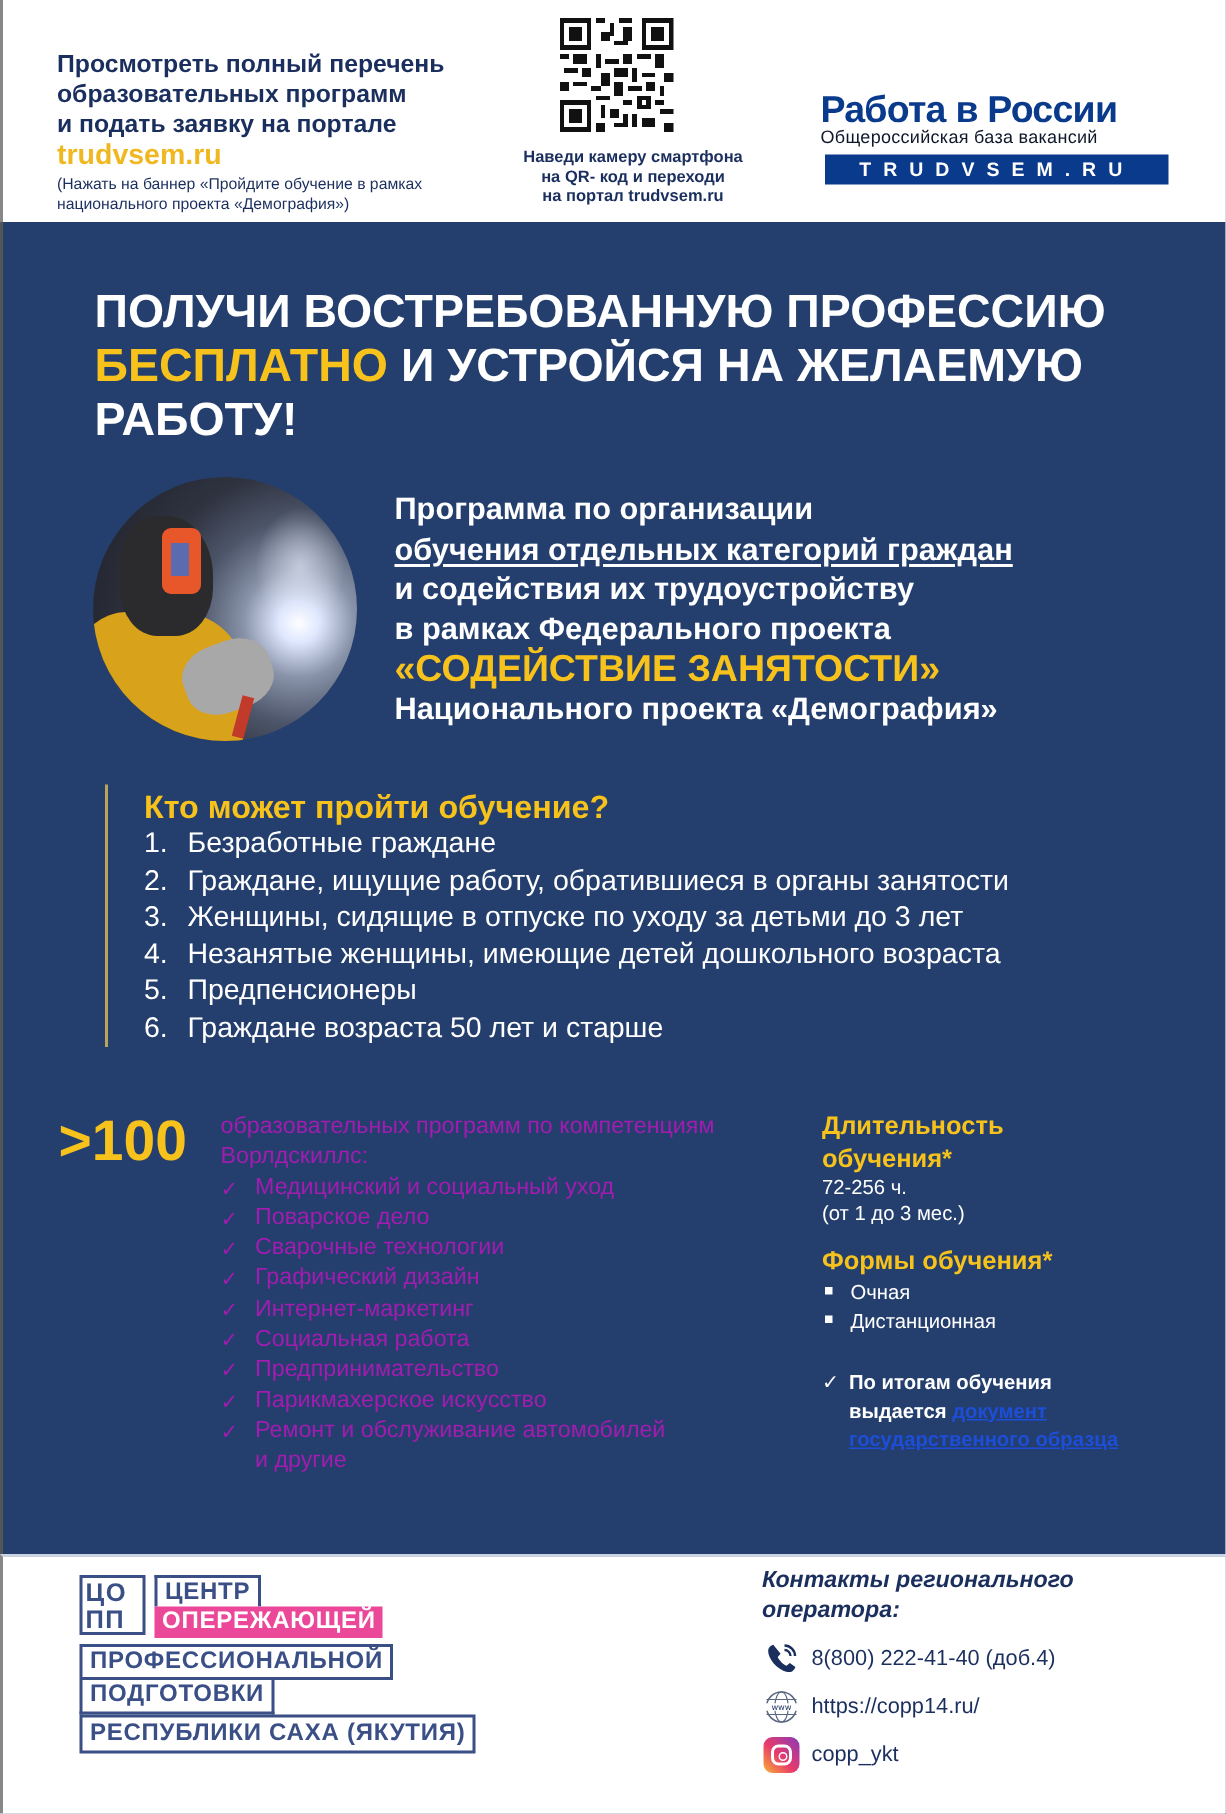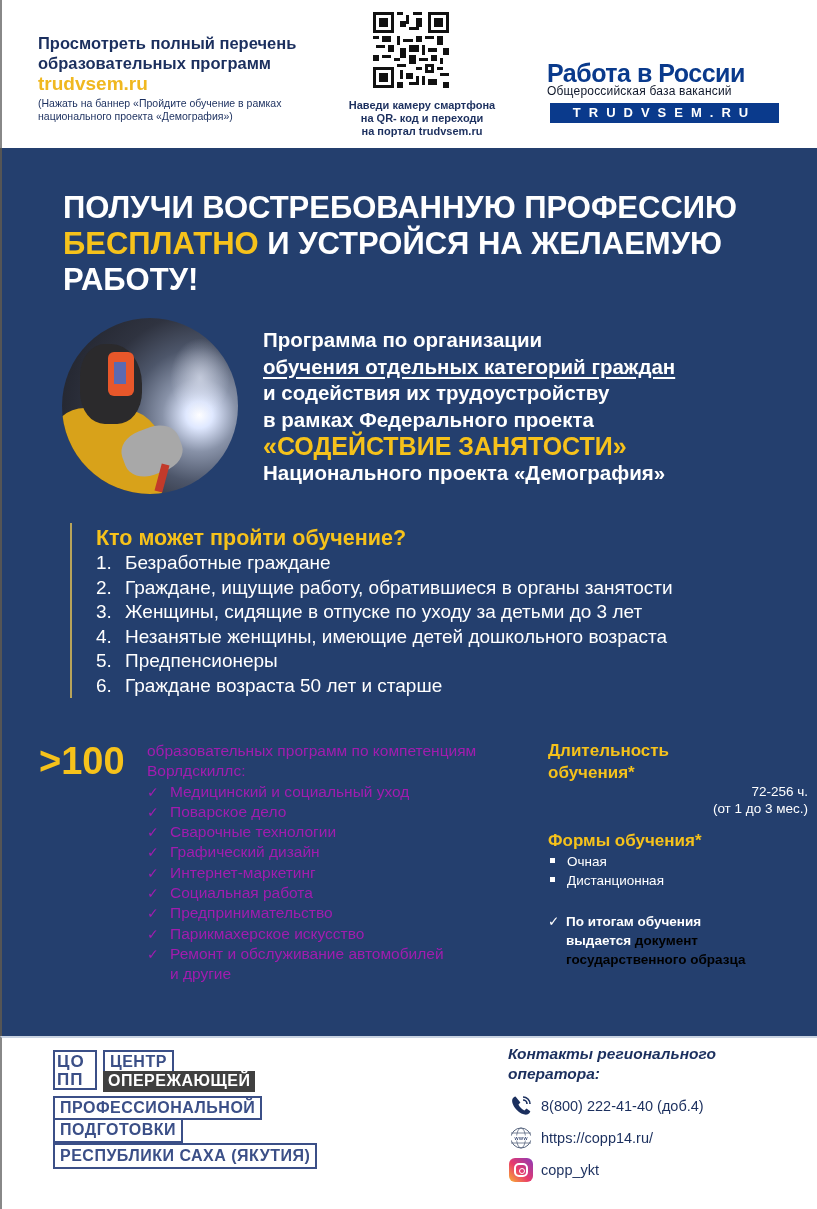--- a/index.html
+++ b/index.html
@@ -49,36 +49,36 @@
 
   .count { position: absolute; left: 39px; top: 739px; color: #f6c21b; font-weight: bold; font-size: 38px; line-height: 44px; }
   .programs { position: absolute; left: 147px; top: 741px; width: 380px; color: #a21caf; font-size: 15.5px; line-height: 20.3px; }
   .programs ul { list-style: none; }
   .programs ul li { position: relative; padding-left: 23px; }
   .programs ul li .ck { position: absolute; left: 0; top: 0; font-size: 14px; }
   .programs ul li.more { padding-left: 23px; }
 
   .right-col { position: absolute; left: 548px; top: 740px; width: 260px; color: #fff; }
   .right-col h3 { color: #f6c21b; font-weight: bold; font-size: 17px; line-height: 21.5px; }
-  .right-col .v { font-size: 13.5px; line-height: 17px; text-align: right; }
+  .right-col .v { font-size: 13.5px; line-height: 17px; }
   .right-col .forms-title { margin-top: 13px; }
   .right-col ul { list-style: none; font-size: 13.5px; line-height: 19px; }
   .right-col ul li .sq { display: inline-block; width: 5px; height: 5px; background: #fff; margin: 0 12px 2px 2px; vertical-align: middle; }
   .result { margin-top: 22px; position: relative; padding-left: 18px; font-weight: bold; font-size: 13.5px; line-height: 19px; }
   .result .ck { position: absolute; left: 0; top: 0; font-weight: normal; }
-  .result .hl { color: #000000; }
+  .result .hl { color: #1d4ed8; text-decoration: underline; }
 
   
   .footer { position: absolute; left: 0; top: 1036px; width: 817px; height: 173px; background: #fff; border-top: 2px solid #c9d3e2; border-left: 2px solid #888; }
   .copp { position: absolute; left: 53px; top: 1050px; width: 300px; height: 125px; }
   .copp .mono { position: absolute; left: 0; top: 0; width: 44px; height: 40px; border: 2px solid #3b4f87; }
   .copp .mono span { position: absolute; font-size: 17px; font-weight: bold; color: #3b4f87; line-height: 17px; letter-spacing: 1px; }
   .copp .row { position: absolute; font-weight: bold; font-size: 16px; letter-spacing: 0.5px; line-height: 20px; padding: 0 5px; white-space: nowrap; }
   .copp .r1 { left: 50px; top: 0; border: 2px solid #3b4f87; border-bottom: none; color: #3b4f87; height: 21px; }
-  .copp .r2 { left: 50px; top: 21px; background: #404040; color: #fff; height: 21px; }
+  .copp .r2 { left: 50px; top: 21px; background: #ec4899; color: #fff; height: 21px; }
   .copp .r3 { left: 0; top: 46px; border: 2px solid #3b4f87; color: #3b4f87; height: 24px; }
   .copp .r4 { left: 0; top: 70px; border: 2px solid #3b4f87; border-top: none; color: #3b4f87; height: 23px; }
   .copp .r5 { left: 0; top: 93px; border: 2px solid #3b4f87; color: #3b4f87; height: 26px; line-height: 22px; }
 
   .contacts { position: absolute; left: 508px; top: 1044px; width: 290px; color: #1b2f5e; }
   .contacts h4 { font-weight: bold; font-size: 15.5px; line-height: 20px; font-style: italic; }
   .contact-row { display: flex; align-items: center; margin-top: 8px; height: 24px; }
   .contact-row:first-of-type { margin-top: 10px; }
   .contact-row .ic { width: 25px; height: 25px; margin-right: 8px; flex: none; display: flex; align-items: center; justify-content: center; }
   .contact-row .txt { font-weight: normal; font-size: 14.5px; }
@@ -86,20 +86,21 @@
   .insta::before { content: ""; position: absolute; left: 5px; top: 5px; width: 10px; height: 10px; border: 2px solid #fff; border-radius: 5px; }
   .insta::after { content: ""; position: absolute; left: 10px; top: 10px; width: 4px; height: 4px; border: 1.5px solid #fff; border-radius: 50%; }
 </style>
 </head>
 <body>
 
 <div class="header">
   <div class="hdr-left">
     <div class="t">Просмотреть полный перечень</div>
     <div class="t">образовательных программ</div>
+    <div class="t">и подать заявку на портале</div>
     <div class="url">trudvsem.ru</div>
     <div class="note">(Нажать на баннер «Пройдите обучение в рамках национального проекта «Демография»)</div>
   </div>
 
   <div class="qr">
     <svg viewBox="0 0 25 25" shape-rendering="crispEdges">
       <rect width="25" height="25" fill="#fff"></rect>
       <g fill="#111">
         <rect x="0" y="0" width="7" height="7"></rect>
           <rect x="1" y="1" width="5" height="5" fill="#fff"></rect>

